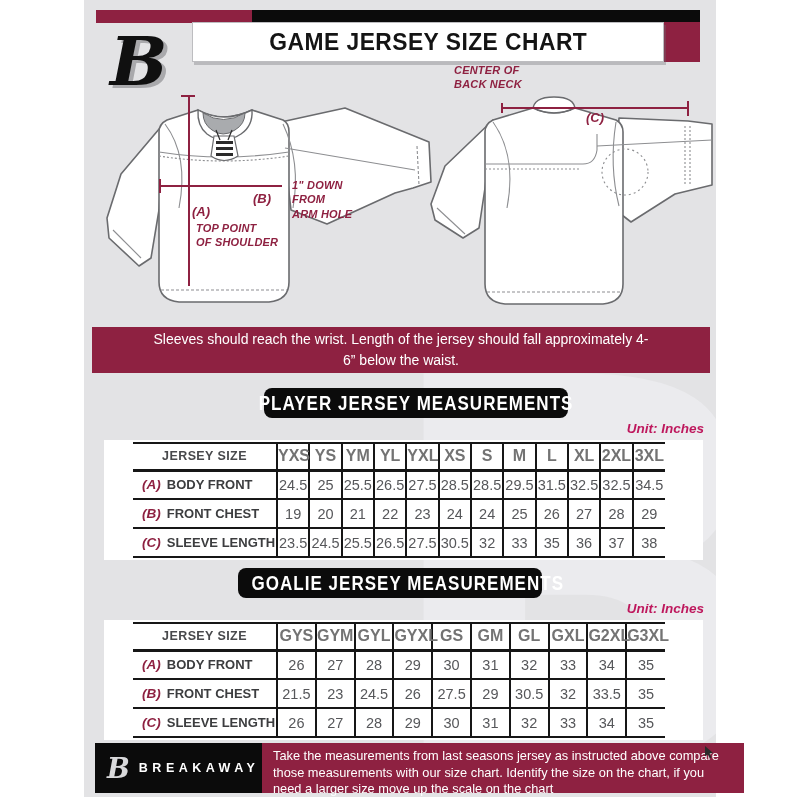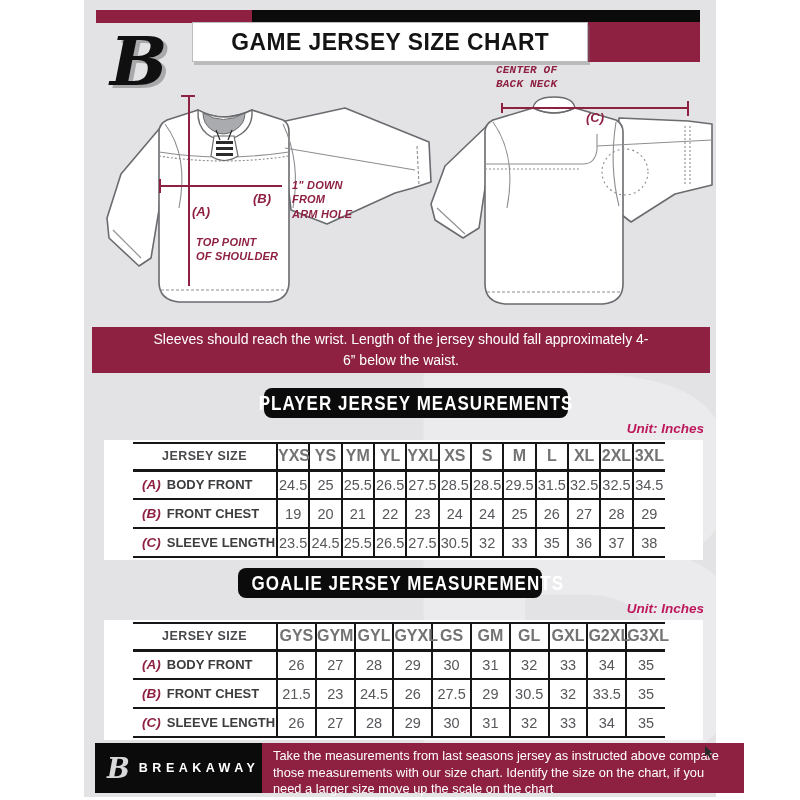--- a/index.html
+++ b/index.html
@@ -6,21 +6,21 @@
   body { background:#ffffff; font-family:"Liberation Sans", sans-serif; }
   .page { position:relative; width:800px; height:800px; background:#fff; overflow:hidden; }
   .panel { position:absolute; left:84px; top:0; width:632px; height:797px; background:#e3e3e5; overflow:hidden; }
   .wm { position:absolute; left:290px; top:310px; font-family:"DejaVu Sans", sans-serif;
         font-size:540px; font-weight:800; line-height:1; color:#ebebee; user-select:none; }
 
   
   .topbar-m { position:absolute; left:96px; top:10px; width:156px; height:13px; background:#8e2141; }
   .topbar-b { position:absolute; left:252px; top:10px; width:448px; height:13px; background:#0b0b0b; }
   .logo { position:absolute; left:100px; top:22px; width:84px; height:78px; }
-  .titlebox { position:absolute; left:192px; top:22px; width:396px; height:40px; background:#fff;
+  .titlebox { position:absolute; left:192px; top:22px; width:472px; height:40px; background:#fff;
               border:1px solid #bdbdc0; box-shadow:2px 3px 0 rgba(110,110,115,.35);
               display:flex; align-items:center; justify-content:center; z-index:3; }
   .titlebox span { font-size:24px; font-weight:800; color:#141414; letter-spacing:.5px;
                    transform:scaleX(.95); white-space:nowrap; }
   .title-maroon { position:absolute; left:588px; top:22px; width:112px; height:40px; background:#8e2141; z-index:2; }
 
   
   .jsvg { position:absolute; }
   .mline { position:absolute; background:#8e2141; }
   .mkey { position:absolute; color:#8e2141; font-weight:800; font-style:italic; font-size:13px; }
@@ -133,27 +133,27 @@
       <path d="M70,34 Q94,68 84,120"></path>
       <path d="M193,34 Q186,78 196,118"></path>
     </g>
   </svg>
 
   <div class="mline" style="left:181px; top:95px; width:14px; height:2px;"></div>
   <div class="mline" style="left:188px; top:96px; width:2px; height:190px;"></div>
   <div class="mline" style="left:159px; top:179px; width:2px; height:14px;"></div>
   <div class="mline" style="left:160px; top:185px; width:122px; height:2px;"></div>
   <div class="mkey" style="left:192px; top:204px;">(A)</div>
-  <div class="mnote" style="left:196px; top:235px;">TOP POINT
+  <div class="mnote" style="left:196px; top:221px;">TOP POINT
 OF SHOULDER</div>
   <div class="mkey" style="left:253px; top:191px;">(B)</div>
   <div class="mnote" style="left:292px; top:178px;">1" DOWN
 FROM
 ARM HOLE</div>
-  <div class="mnote" style="left:496px; top:63px;font-family:Liberation Mono, monospace;">CENTER OF
+  <div class="mnote" style="left:454px; top:63px;">CENTER OF
 BACK NECK</div>
   <div class="mline" style="left:501px; top:103px; width:2px; height:10px;"></div>
   <div class="mline" style="left:502px; top:107px; width:187px; height:2px;"></div>
   <div class="mline" style="left:687px; top:101px; width:2px; height:15px;"></div>
   <div class="mkey" style="left:586px; top:110px;">(C)</div>
 
   <div class="banner">
     <span>Sleeves should reach the wrist. Length of the jersey should fall approximately 4-6” below the waist.</span>
   </div>
 

